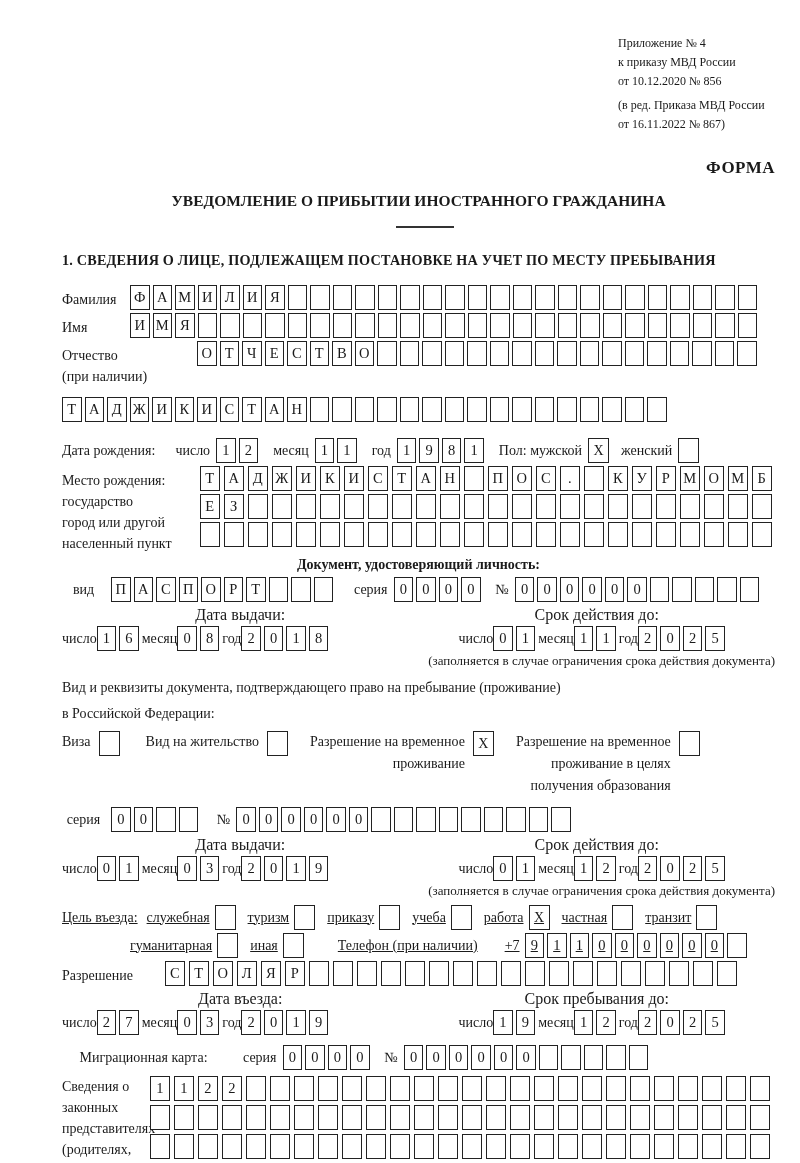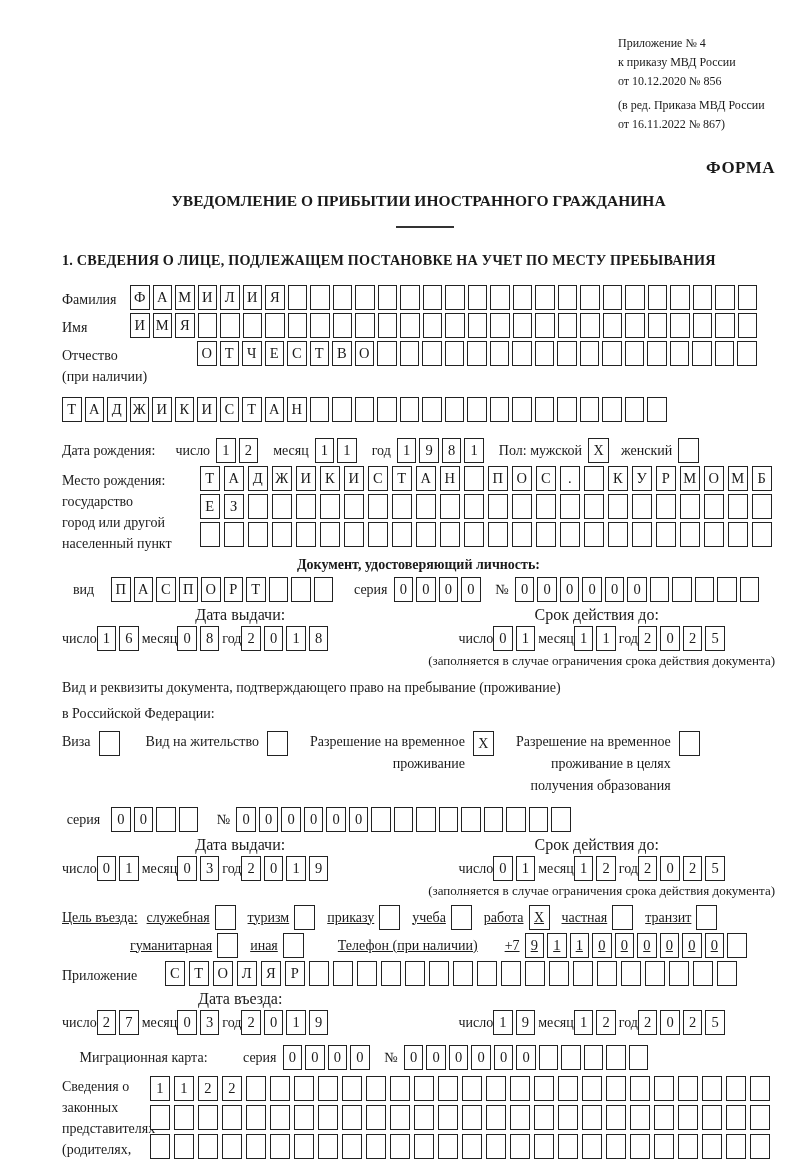--- a/index.html
+++ b/index.html
@@ -552,21 +552,21 @@
         <span class="cell">0</span>
         <span class="cell">0</span>
         <span class="cell">0</span>
         <span class="cell">0</span>
         <span class="cell">0</span>
         <span class="cell"></span>
       </span>
   </div>
 
   <div class="frow">
-    <div class="flabel w103">Приложение</div>
+    <div class="flabel w103">Разрешение</div>
     <div class="cells pitch24">
         <span class="cell">С</span>
         <span class="cell">Т</span>
         <span class="cell">О</span>
         <span class="cell">Л</span>
         <span class="cell">Я</span>
         <span class="cell">Р</span>
         <span class="cell"></span>
         <span class="cell"></span>
         <span class="cell"></span>
@@ -583,20 +583,21 @@
         <span class="cell"></span>
         <span class="cell"></span>
         <span class="cell"></span>
         <span class="cell"></span>
         <span class="cell"></span>
       </div>
   </div>
 
   <div class="datehead">
     <div>Дата въезда:</div>
+    <div>Срок пребывания до:</div>
   </div>
   <div class="daterow">
     <div class="half">
       <span class="t first">число</span>
       <span class="cells">
           <span class="cell">2</span>
           <span class="cell">7</span>
         </span>
       <span class="t">месяц</span>
       <span class="cells">

